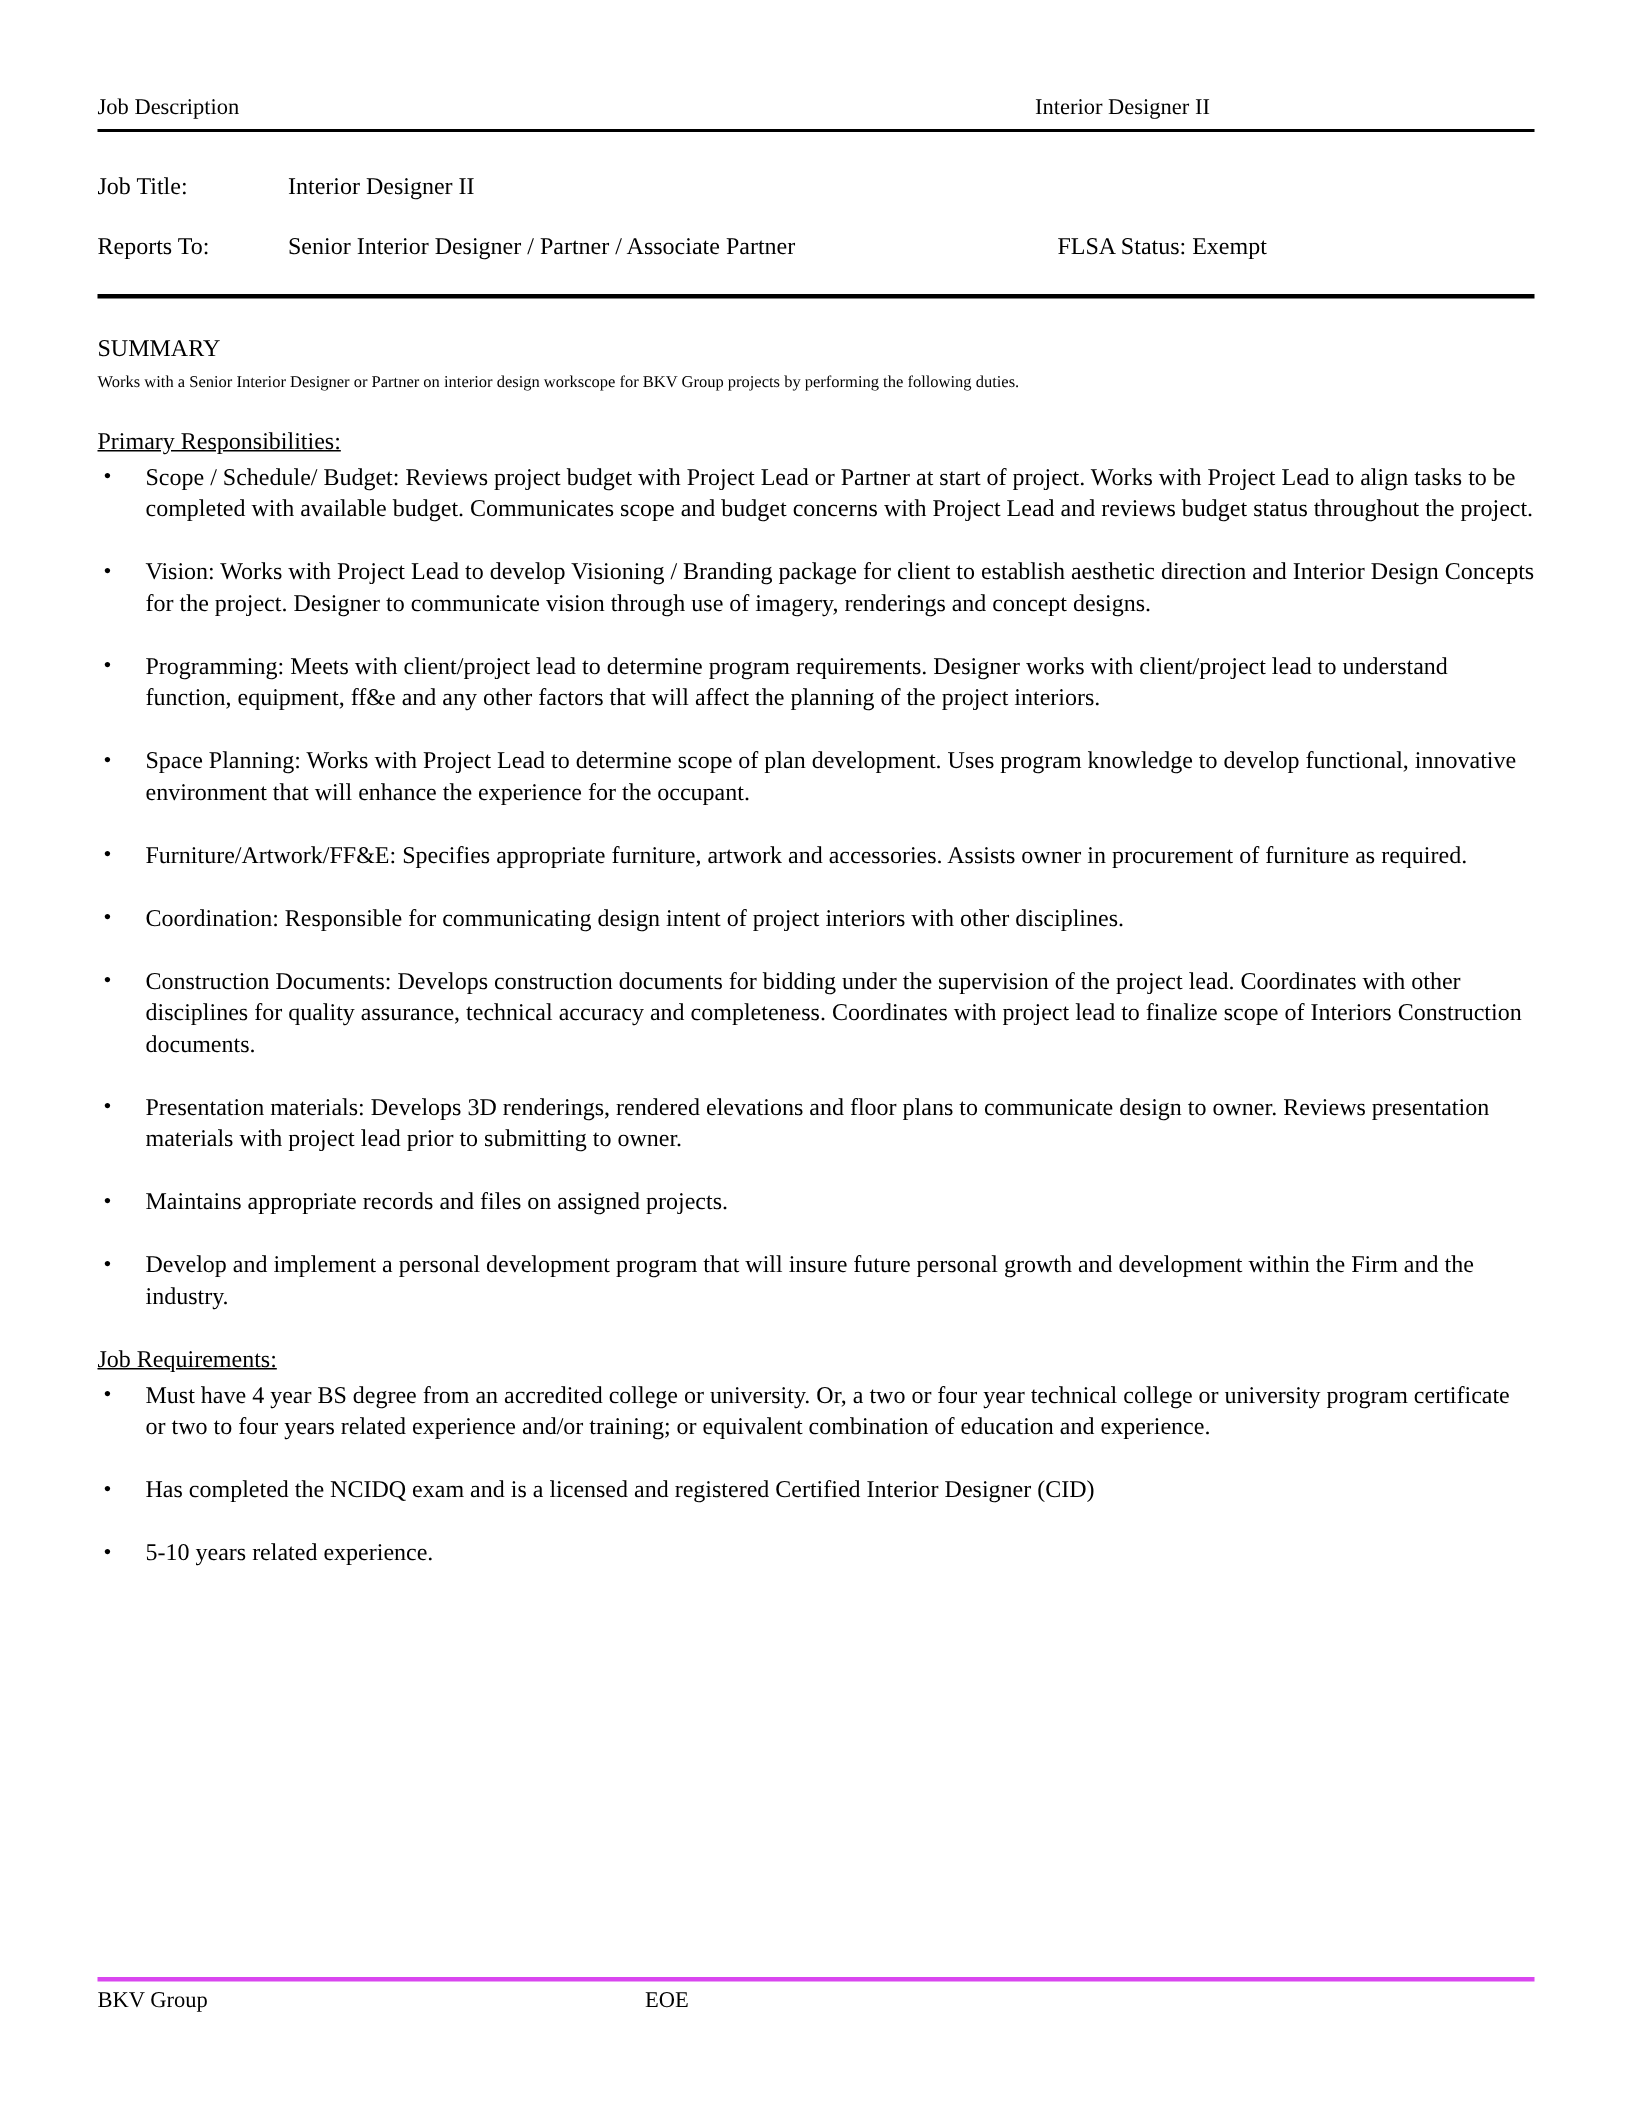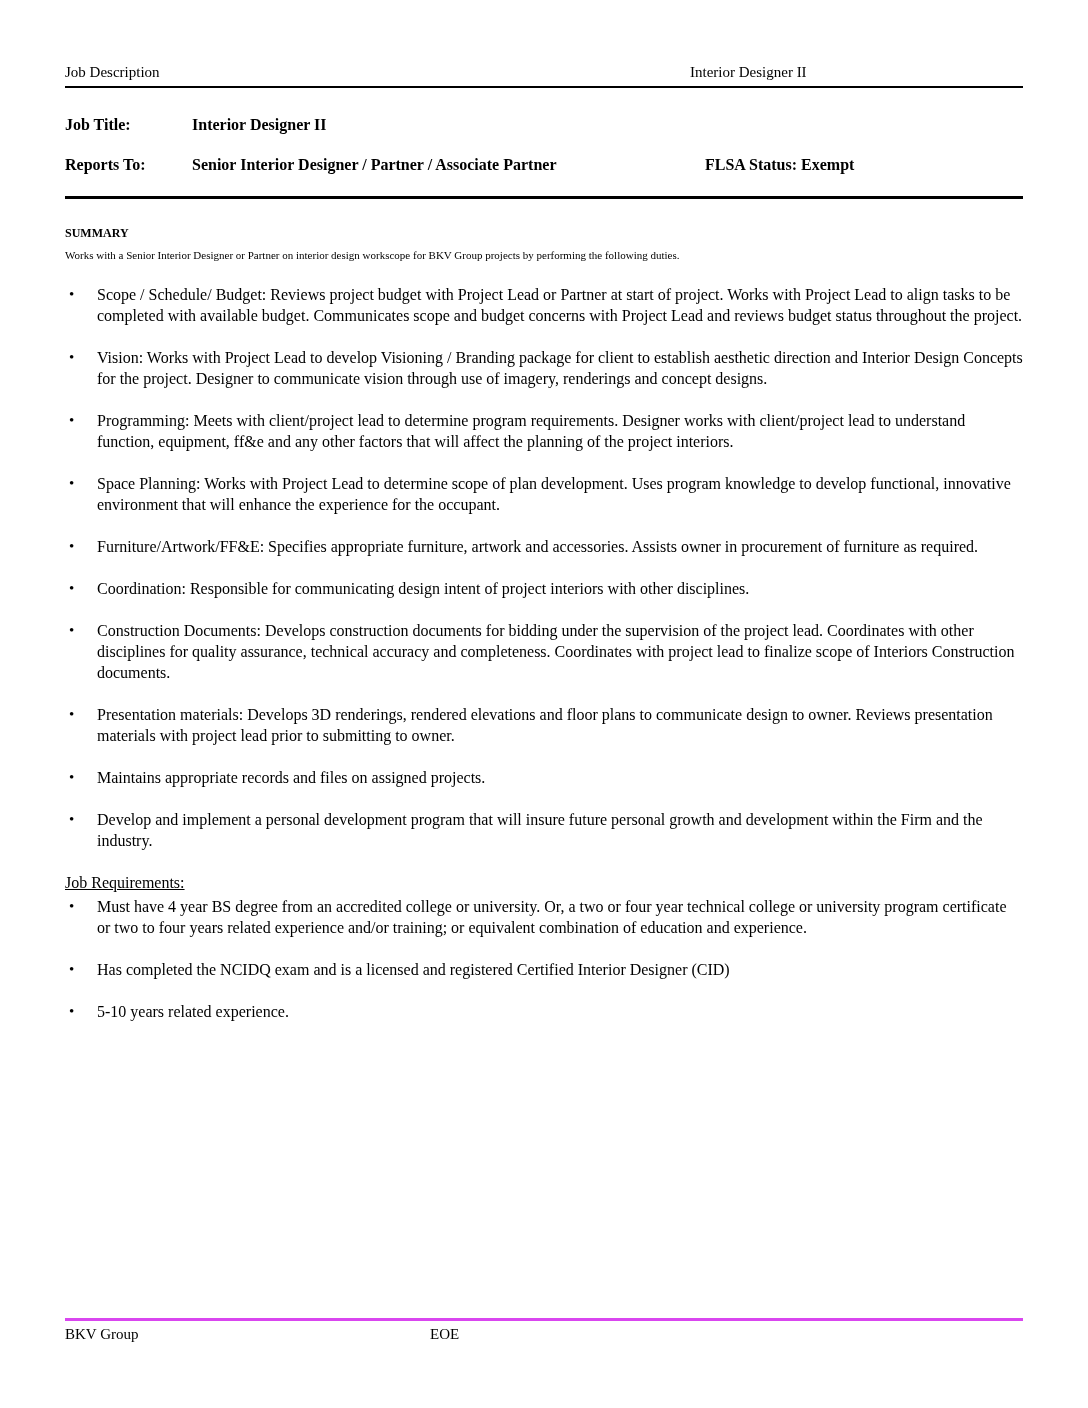--- a/index.html
+++ b/index.html
@@ -32,37 +32,37 @@
   .doc-header .hdr-right {
     position: absolute;
     left: 625px;
     top: 0;
   }
   
   .title-block { margin-top: 26px; }
   .tb-row {
     display: flex;
     position: relative;
-    font-weight: bold;
+    font-weight: normal;
     font-size: 16px;
     line-height: 22px;
     margin-bottom: 18px;
   }
   .tb-label { width: 127px; flex: 0 0 127px; }
   .tb-flsa { position: absolute; left: 640px; top: 0; }
   .thick-rule {
     border: none;
     border-top: 3px solid #000;
     margin-top: 20px;
   }
   
   .section-summary { margin-top: 23px; }
   .h-bold {
-    font-weight: bold;
-    font-size: 12px;
+    font-weight: normal;
+    font-size: 16px;
     line-height: 22px;
   }
   .body-text {
     font-size: 11px;
     line-height: 22px;
   }
   .h-underline {
     font-size: 16px;
     line-height: 22px;
     text-decoration: underline;
@@ -129,20 +129,21 @@
     </div>
     <hr class="thick-rule">
   </div>
 
   <div class="section-summary">
     <div class="h-bold">SUMMARY</div>
     <div class="body-text">Works with a Senior Interior Designer or Partner on interior design workscope for BKV Group projects by performing the following duties.</div>
   </div>
 
   <div class="section-resp">
+    <div class="h-underline">Primary Responsibilities:</div>
     <ul class="bullets">
         <li>Scope / Schedule/ Budget:  Reviews project budget with Project Lead or Partner at start of project.  Works with Project Lead to align tasks to be completed with available budget.  Communicates scope and budget concerns with Project Lead and reviews budget status throughout the project.</li>
         <li>Vision:  Works with Project Lead to develop Visioning / Branding package for client to establish aesthetic direction and Interior Design Concepts for the project.  Designer to communicate vision through use of imagery, renderings and concept designs.</li>
         <li>Programming:  Meets with client/project lead to determine program requirements. Designer works with client/project lead to understand function, equipment, ff&amp;e and any other factors that will affect the planning of the project interiors.</li>
         <li>Space Planning:  Works with Project Lead to determine scope of plan development.  Uses program knowledge to develop functional, innovative environment that will enhance the experience for the occupant.</li>
         <li>Furniture/Artwork/FF&amp;E:  Specifies appropriate furniture, artwork and accessories.  Assists owner in procurement of furniture as required.</li>
         <li>Coordination: Responsible for communicating design intent of project interiors with other disciplines.</li>
         <li>Construction Documents:  Develops construction documents for bidding under the supervision of the project lead.  Coordinates with other disciplines for quality assurance, technical accuracy and completeness. Coordinates with project lead to finalize scope of Interiors Construction documents.</li>
         <li>Presentation materials:  Develops 3D renderings, rendered elevations and floor plans to communicate design to owner.  Reviews presentation materials with project lead prior to submitting to owner.</li>
         <li>Maintains appropriate records and files on assigned projects.</li>

